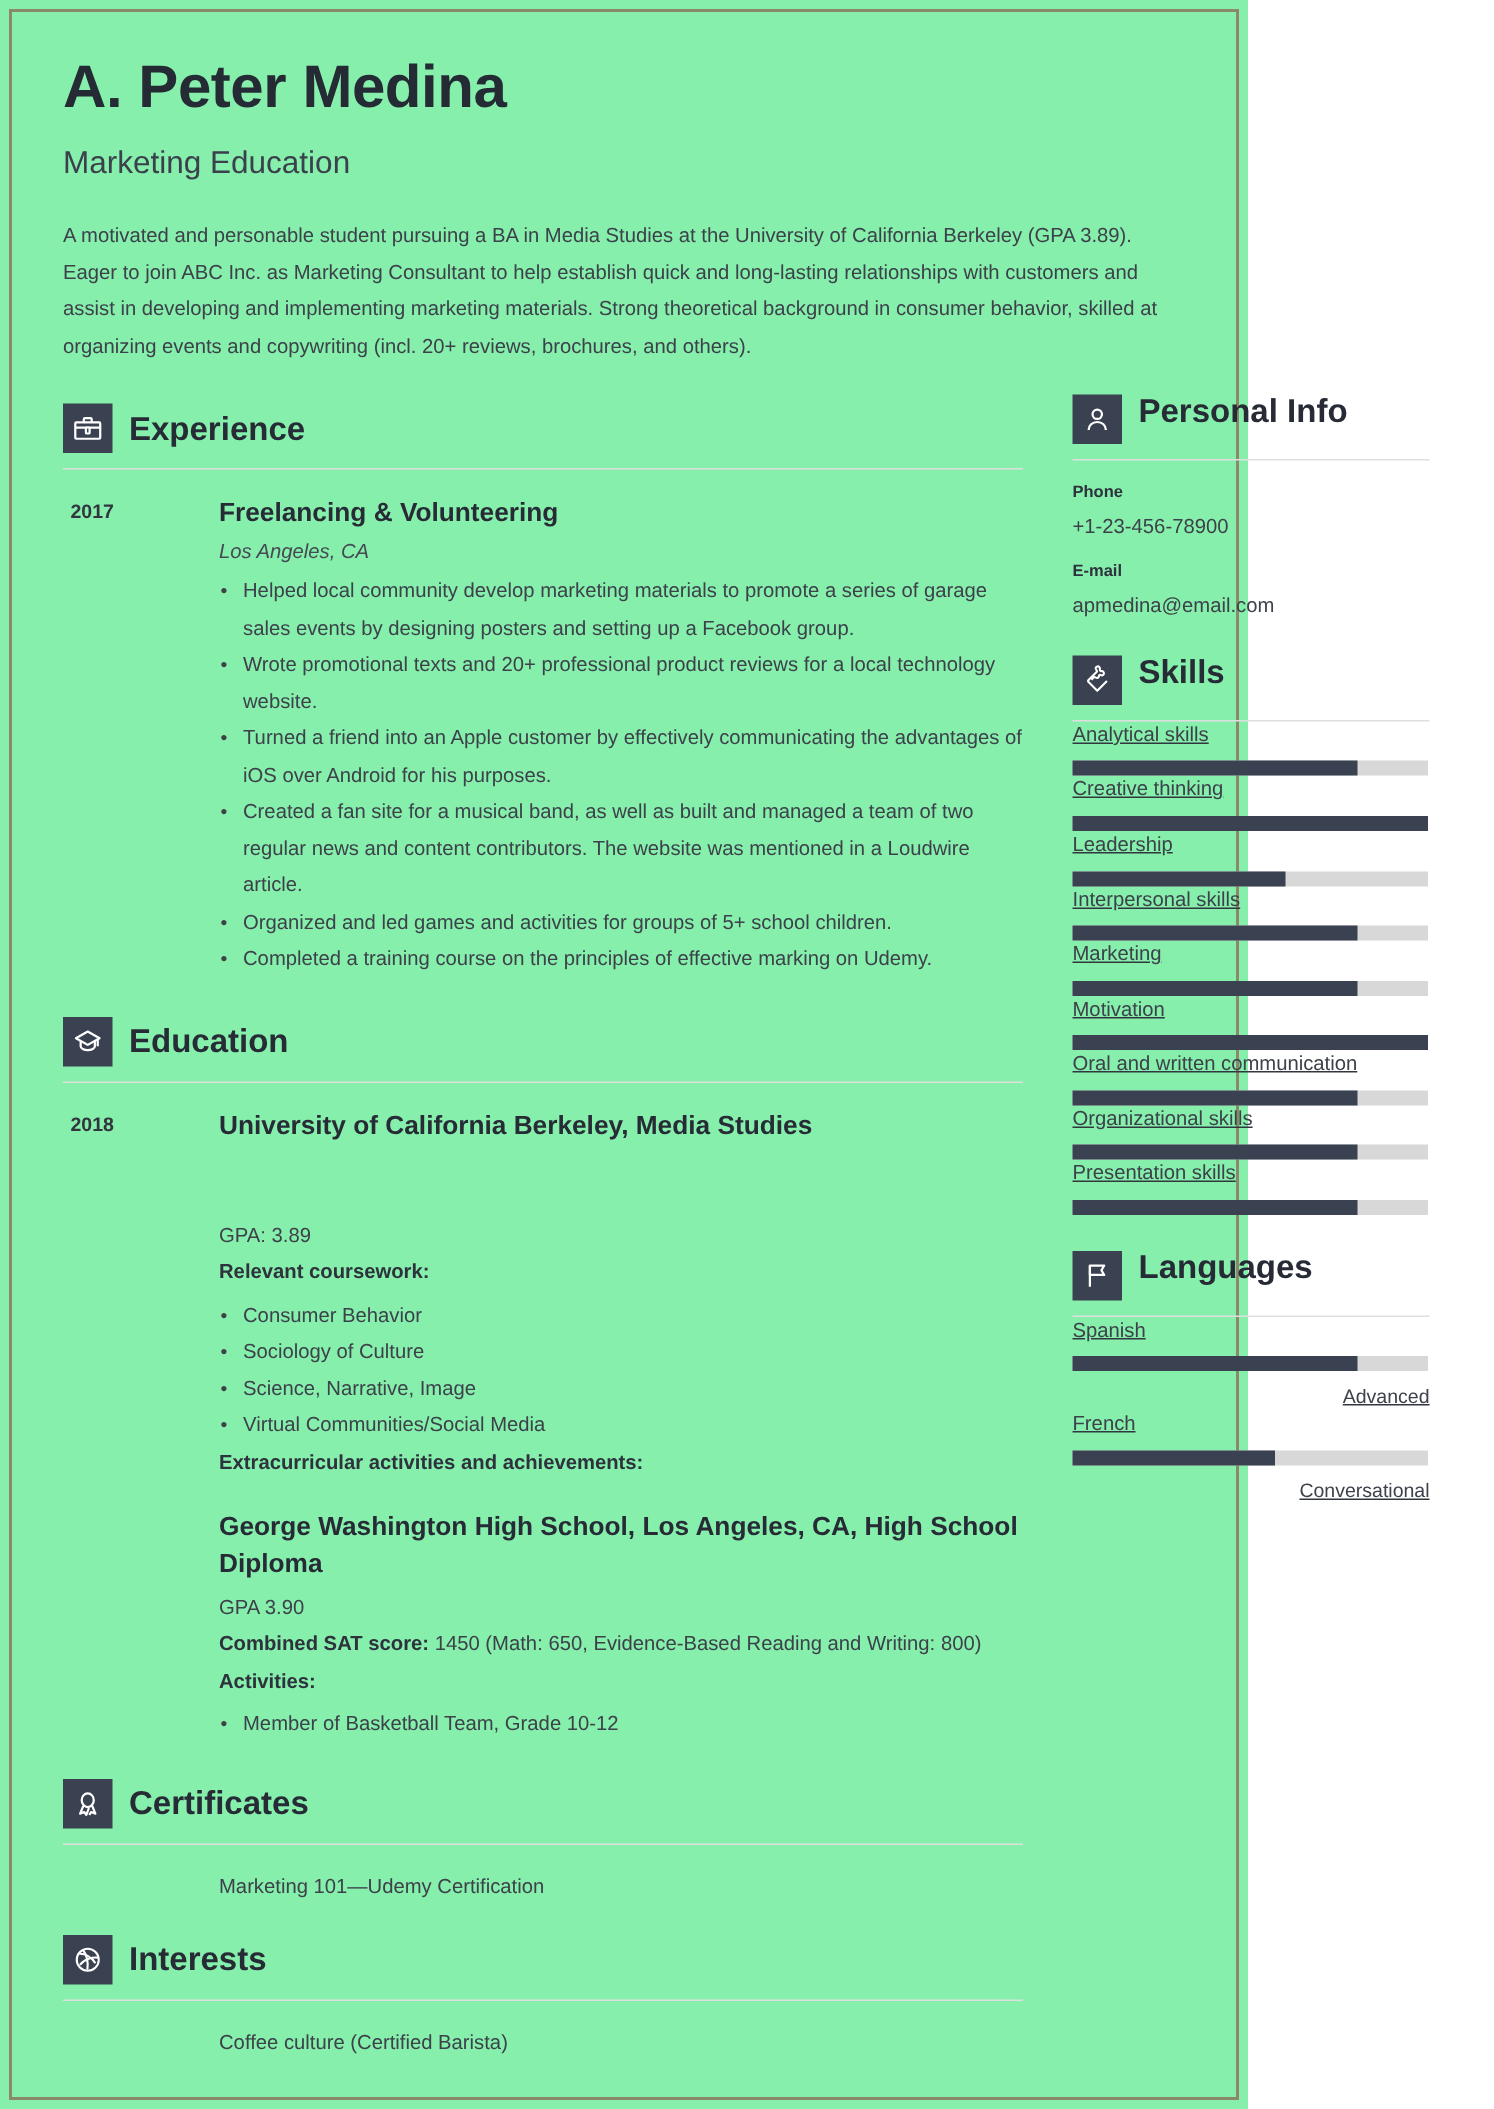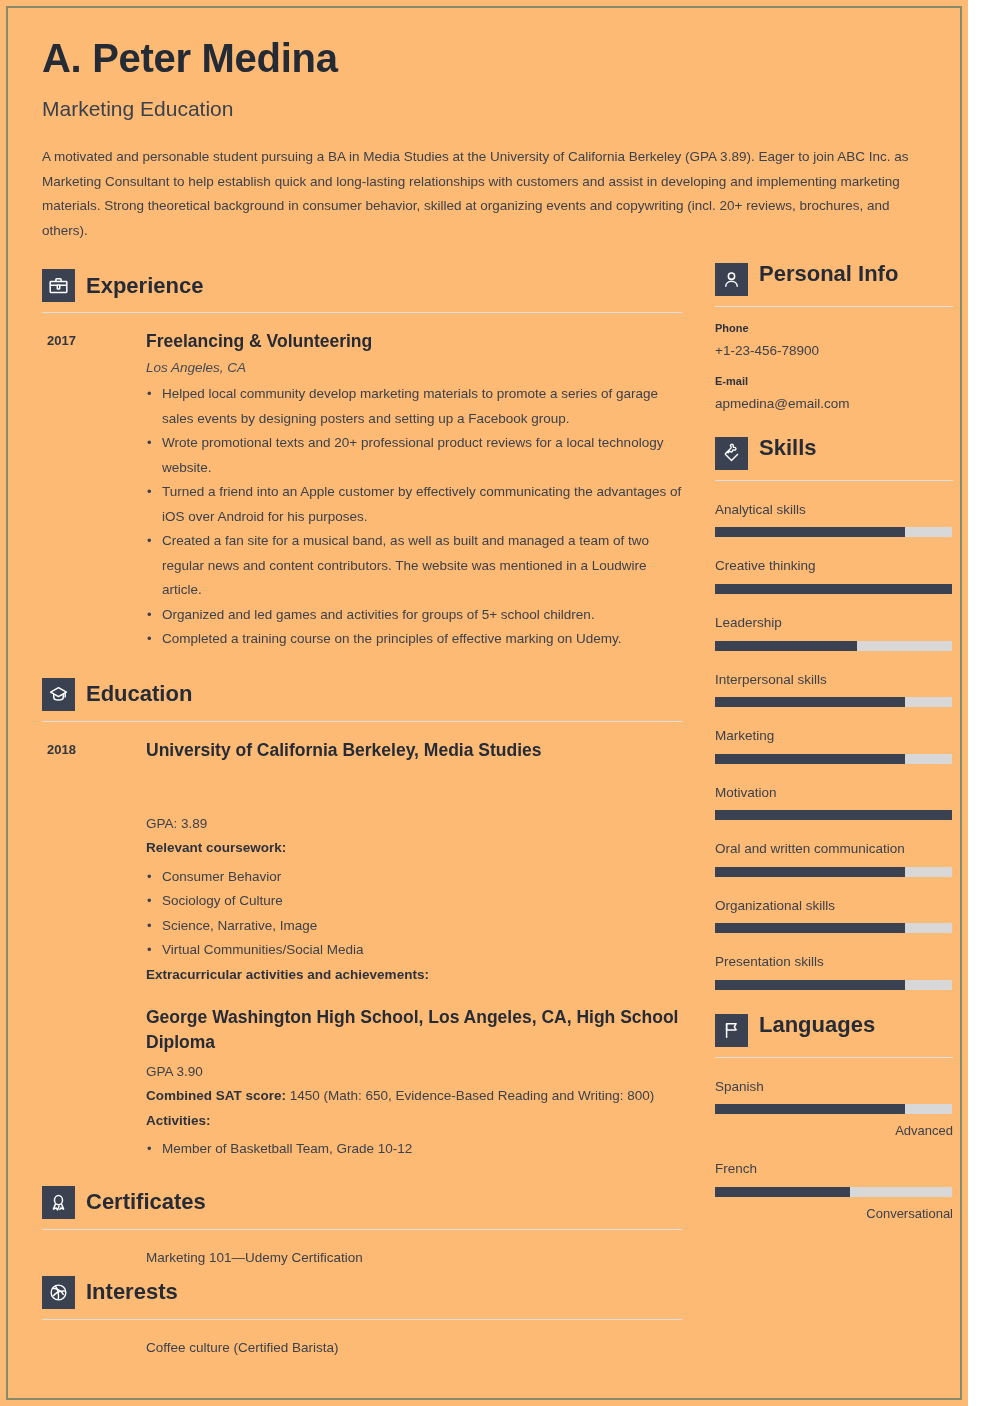--- a/index.html
+++ b/index.html
@@ -9,24 +9,24 @@
   }
   body {
     width: 996px;
     height: 1406px;
     font-family: "Liberation Sans", sans-serif;
     color: #31363f;
     -webkit-font-smoothing: antialiased;
   }
   .page {
     position: relative;
-    width: 968px;
+    width: 832px;
     height: 1406px;
     box-sizing: border-box;
-    background: #fdba74;
+    background: #86efac;
   }
   .page-border {
     position: absolute;
     left: 6px; top: 6px; right: 6px; bottom: 6px;
     border: 2px solid #8a8a6a;
     pointer-events: none;
   }
   .inner {
     position: relative;
     padding: 26px 43px 0 42px;
@@ -199,21 +199,21 @@
     line-height: 1.3;
   }
   .info-value {
     font-size: 13.5px;
     color: #3c414a;
     margin-top: 7px;
     line-height: 1.3;
     word-break: break-word;
   }
 
-  .skill-item { margin-top: 20px; }
+  .skill-item { margin-top: 0; text-decoration: underline; }
   .skill-name {
     font-size: 13.5px;
     color: #3c414a;
     line-height: 1.3;
     margin-bottom: 9px;
   }
   .bar-track {
     position: relative;
     width: 237px;
     height: 10px;
@@ -339,21 +339,21 @@
             </span>
             <span class="sec-title">Certificates</span>
           </div>
           <div class="sec-rule"></div>
           <div class="simple-entry">
             <div class="entry-date"></div>
             <div class="simple-text">Marketing 101—Udemy Certification</div>
           </div>
         </div>
 
-        <div class="section" style="margin-top:8px;">
+        <div class="section" style="margin-top:22px;">
           <div class="section-head">
             <span class="sec-icon">
               <svg width="21" height="21" viewBox="0 0 24 24" fill="none" stroke="#ffffff" stroke-width="1.6">
                 <circle cx="12" cy="12" r="8.4"></circle>
                 <path d="M5.2 7.2c4.3.2 9.6 2.4 12.6 7.5"></path>
                 <path d="M8.4 4.4c2.4 3.4 4.2 9.3 3.3 15.2"></path>
                 <path d="M20.2 10.4c-4.6-.6-10.8 1-14.2 5.6"></path>
               </svg>
             </span>
             <span class="sec-title">Interests</span>

